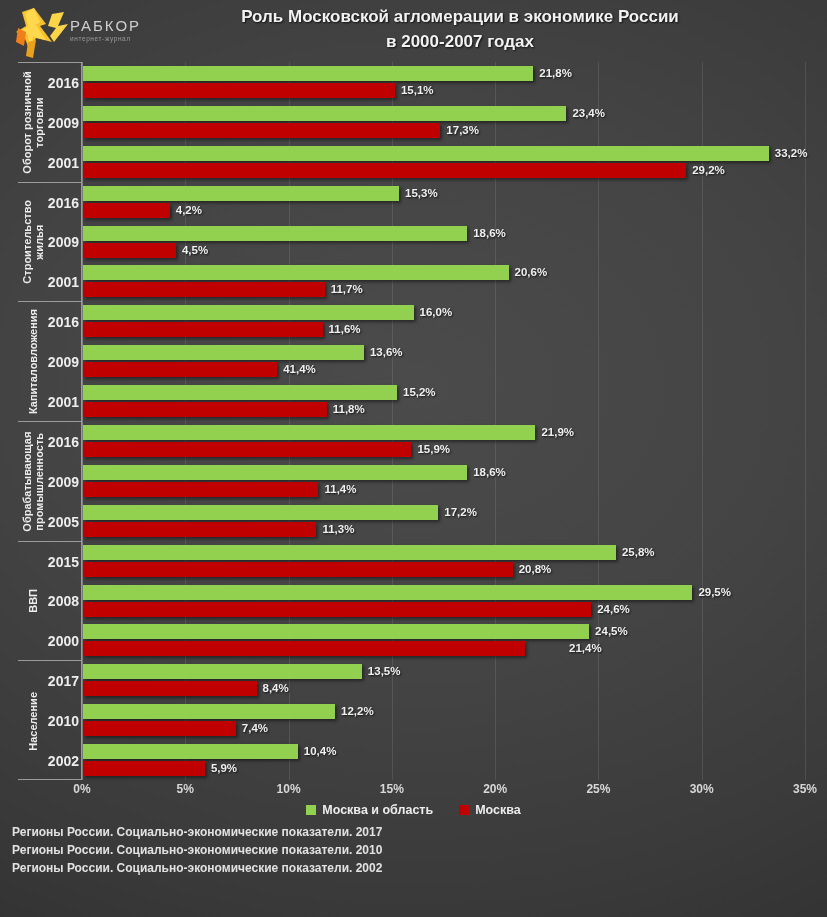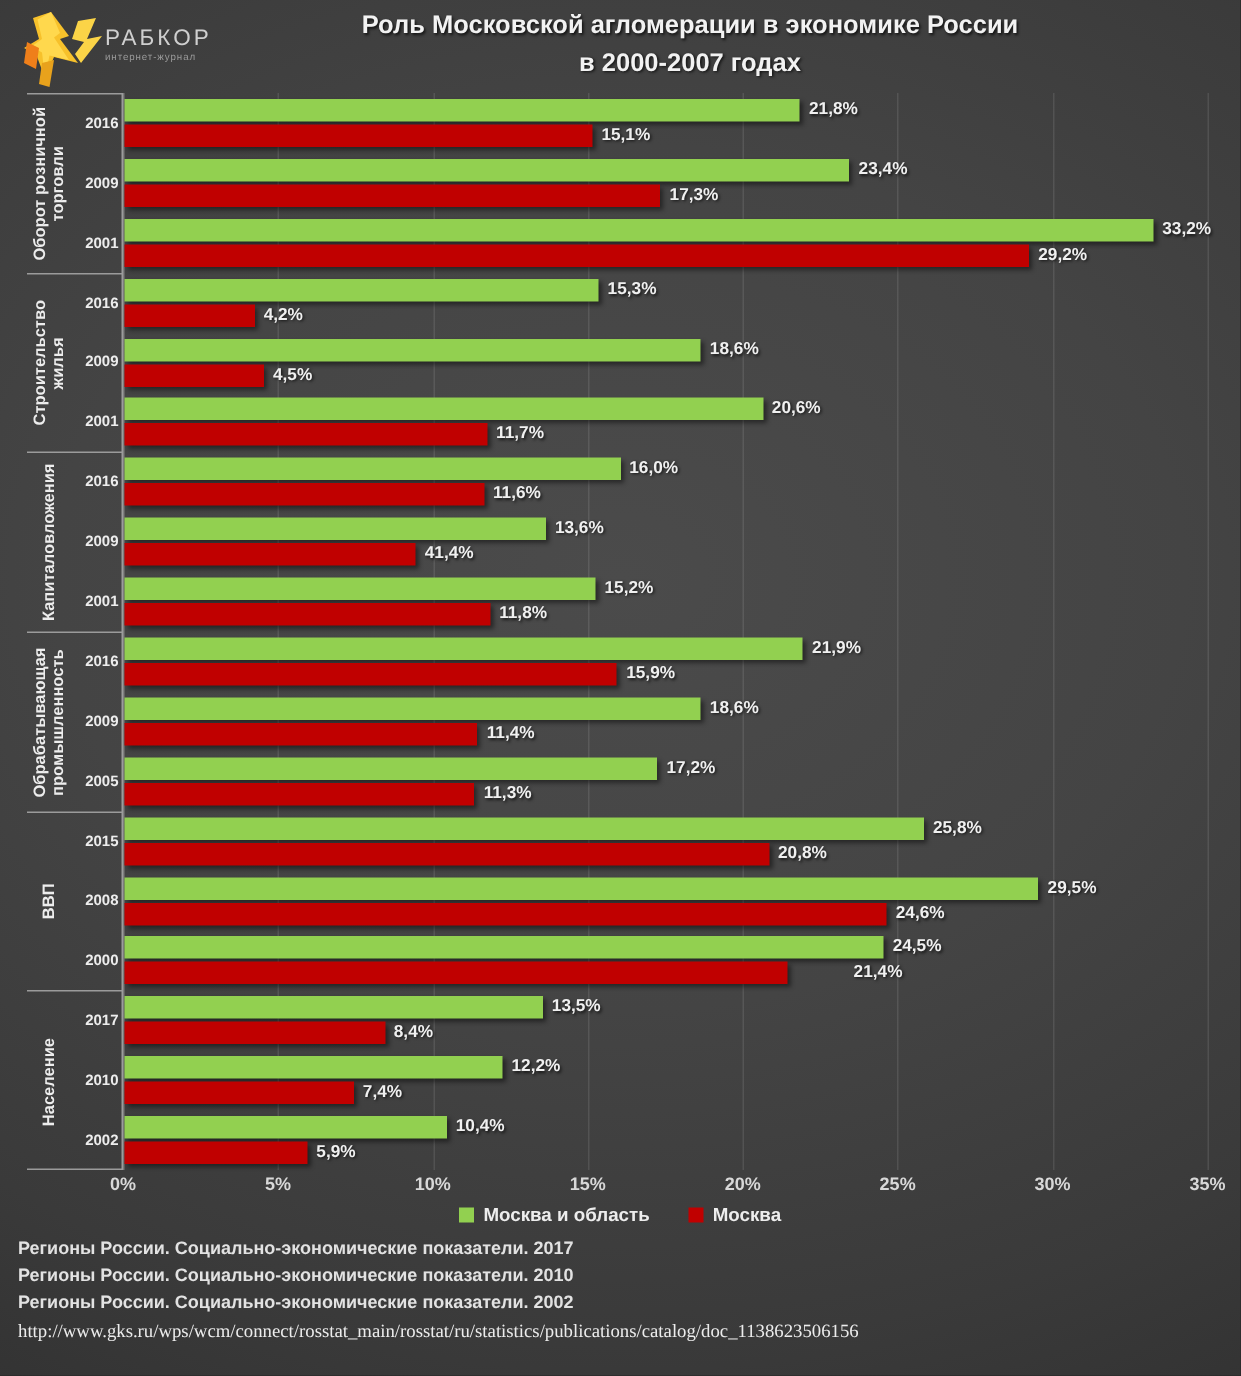--- a/index.html
+++ b/index.html
@@ -106,21 +106,21 @@
     color: #ededed;
     line-height: 12px;
     white-space: normal;
     max-height: 100%;
   }
   .year-label {
     position: absolute;
     right: 3px;
     width: 34px;
     text-align: right;
-    font-size: 10px;
+    font-size: 14px;
     font-weight: bold;
     color: #ededed;
     height: 14px;
     line-height: 14px;
   }
 
   .grid-area {
     position: absolute;
     left: 82px;
     top: 0;
@@ -414,16 +414,15 @@
       <div class="legend-item">
         <span class="legend-swatch" style="background: rgb(192, 0, 0);"></span>
         <span class="legend-label">Москва</span>
       </div>
     </div>
 
   <div class="footer">
     <div class="footer-line">Регионы России. Социально-экономические показатели. 2017</div>
     <div class="footer-line">Регионы России. Социально-экономические показатели. 2010</div>
     <div class="footer-line">Регионы России. Социально-экономические показатели. 2002</div>
-    <div class="footer-url">http://www.gks.ru/wps/wcm/connect/rosstat_main/rosstat/ru/statistics/publications/catalog/doc_1138623506156</div>
   </div>
 
 </div>
 
 </body></html>

